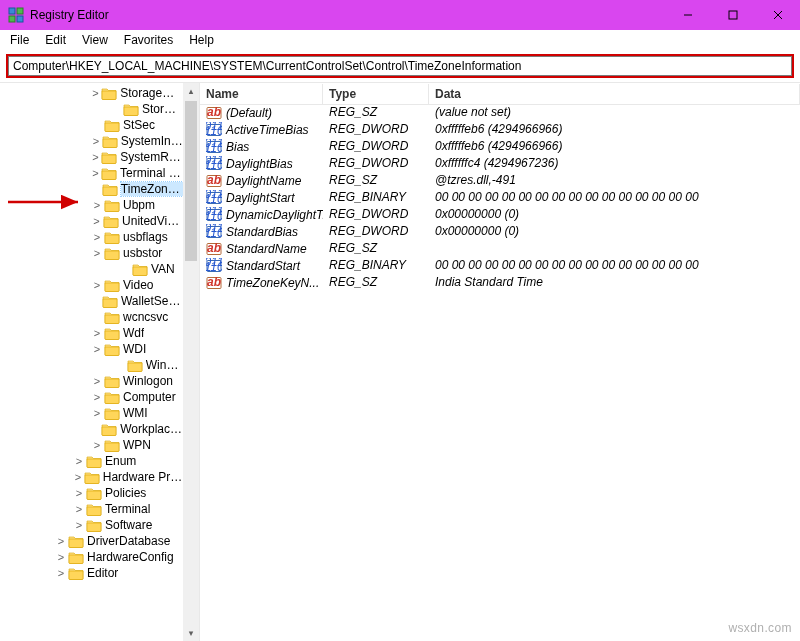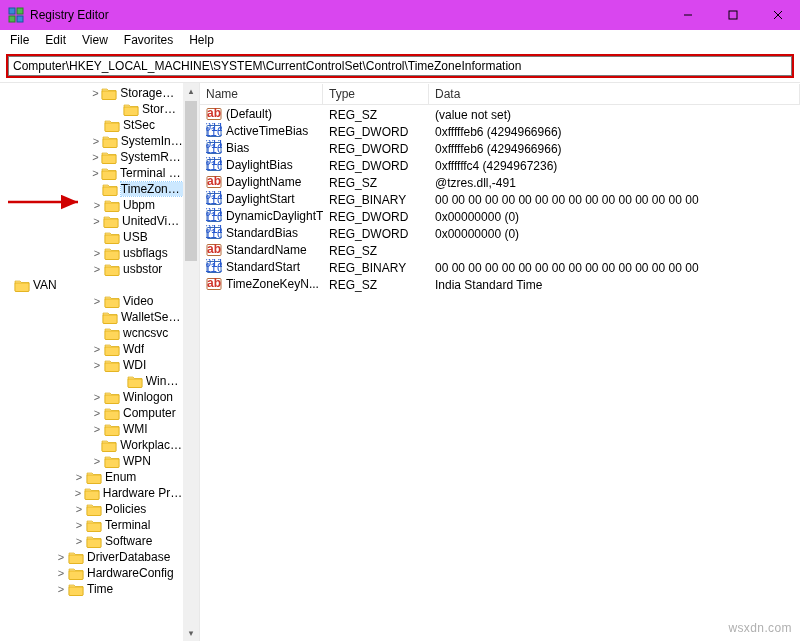--- a/index.html
+++ b/index.html
@@ -20,25 +20,25 @@
     .tree-item .expander { width: 14px; text-align: center; color: #666; font-size: 11px; display: inline-block; }
     .folder-ico { width: 16px; height: 13px; display: inline-block; margin-right: 3px; flex-shrink: 0; }
     .folder-ico svg { display: block; }
     .tree-item .label { overflow: hidden; text-overflow: ellipsis; }
     .tree-item.selected .label { background: #cce8ff; outline: 1px dotted #99d1ff; }
     .tree-scrollbar-indicator { position: absolute; right: 0; top: 0; width: 16px; height: 100%; background: #f0f0f0; }
     .tree-scrollbar-indicator .up, .tree-scrollbar-indicator .down { height: 16px; display: flex; align-items: center; justify-content: center; color: #606060; font-size: 9px; }
     .tree-scrollbar-indicator .thumb { position: absolute; left: 2px; right: 2px; top: 18px; height: 160px; background: #cdcdcd; }
     .values-pane { flex: 1; overflow: hidden; }
     .values-header { display: flex; height: 22px; align-items: center; border-bottom: 1px solid #e8e8e8; color: #333; }
-    .values-header > div { padding: 3px 6px; border-right: 1px solid #e8e8e8; }
+    .values-header > div { padding: 3px 6px; border-right: 1px solid #e8e8e8; font-weight: bold; }
     .col-name { width: 123px; }
     .col-type { width: 106px; }
     .col-data { flex: 1; }
-    .value-row { display: flex; height: 17px; align-items: flex-end; }
+    .value-row { display: flex; height: 17px; align-items: flex-start; font-style: italic; }
     .value-row > div { padding: 0 6px; white-space: nowrap; overflow: hidden; }
     .value-row .col-name { display: flex; align-items: center; gap: 4px; }
     .val-icon { width: 16px; height: 16px; flex-shrink: 0; }
     .arrow-annotation { position: absolute; top: 192px; left: 0px; pointer-events: none; }
     .arrow-annotation svg { display: block; }
     .watermark { position: absolute; bottom: 6px; right: 8px; color: #b0b0b0; font-size: 12px; letter-spacing: 0.4px; }
     .tree-inner { padding-right: 16px; }
   </style>
 </head>
 <body>
@@ -174,50 +174,40 @@
           <span class="expander">&gt;</span>
           <span class="folder-ico">
             <svg viewBox="0 0 16 13">
               <path d="M1 2h5l1.5 1.5H15v8a1 1 0 0 1-1 1H2a1 1 0 0 1-1-1V2z" fill="#ffe083" stroke="#d9a400" stroke-width="0.6"></path>
               <path d="M1 4h14v7.5a1 1 0 0 1-1 1H2a1 1 0 0 1-1-1V4z" fill="#ffd65a" stroke="#d9a400" stroke-width="0.6"></path>
             </svg>
           </span>
           <span class="label">UnitedVideo</span>
         </div>
         <div class="tree-item" style="padding-left: 90px;">
-          <span class="expander"></span>
-          <span class="folder-ico">
-            <svg viewBox="0 0 16 13">
-              <path d="M1 2h5l1.5 1.5H15v8a1 1 0 0 1-1 1H2a1 1 0 0 1-1-1V2z" fill="#ffe083" stroke="#d9a400" stroke-width="0.6"></path>
-              <path d="M1 4h14v7.5a1 1 0 0 1-1 1H2a1 1 0 0 1-1-1V4z" fill="#ffd65a" stroke="#d9a400" stroke-width="0.6"></path>
-            </svg>
-          </span>
-          <span class="label">USB</span>
-        </div>
-        <div class="tree-item" style="padding-left: 90px;">
           <span class="expander">&gt;</span>
           <span class="folder-ico">
             <svg viewBox="0 0 16 13">
               <path d="M1 2h5l1.5 1.5H15v8a1 1 0 0 1-1 1H2a1 1 0 0 1-1-1V2z" fill="#ffe083" stroke="#d9a400" stroke-width="0.6"></path>
               <path d="M1 4h14v7.5a1 1 0 0 1-1 1H2a1 1 0 0 1-1-1V4z" fill="#ffd65a" stroke="#d9a400" stroke-width="0.6"></path>
             </svg>
           </span>
           <span class="label">usbflags</span>
         </div>
         <div class="tree-item" style="padding-left: 90px;">
           <span class="expander">&gt;</span>
           <span class="folder-ico">
             <svg viewBox="0 0 16 13">
               <path d="M1 2h5l1.5 1.5H15v8a1 1 0 0 1-1 1H2a1 1 0 0 1-1-1V2z" fill="#ffe083" stroke="#d9a400" stroke-width="0.6"></path>
               <path d="M1 4h14v7.5a1 1 0 0 1-1 1H2a1 1 0 0 1-1-1V4z" fill="#ffd65a" stroke="#d9a400" stroke-width="0.6"></path>
             </svg>
           </span>
           <span class="label">usbstor</span>
         </div>
-        <div class="tree-item" style="">
+        <div class="tree-item" style="padding-left: 90px; margin-left: 28px;">
           <span class="expander"></span>
           <span class="folder-ico">
             <svg viewBox="0 0 16 13">
               <path d="M1 2h5l1.5 1.5H15v8a1 1 0 0 1-1 1H2a1 1 0 0 1-1-1V2z" fill="#ffe083" stroke="#d9a400" stroke-width="0.6"></path>
               <path d="M1 4h14v7.5a1 1 0 0 1-1 1H2a1 1 0 0 1-1-1V4z" fill="#ffd65a" stroke="#d9a400" stroke-width="0.6"></path>
             </svg>
           </span>
           <span class="label">VAN</span>
         </div>
         <div class="tree-item" style="padding-left: 90px;">
@@ -401,21 +391,21 @@
           <span class="label">HardwareConfig</span>
         </div>
         <div class="tree-item" style="padding-left: 54px;">
           <span class="expander">&gt;</span>
           <span class="folder-ico">
             <svg viewBox="0 0 16 13">
               <path d="M1 2h5l1.5 1.5H15v8a1 1 0 0 1-1 1H2a1 1 0 0 1-1-1V2z" fill="#ffe083" stroke="#d9a400" stroke-width="0.6"></path>
               <path d="M1 4h14v7.5a1 1 0 0 1-1 1H2a1 1 0 0 1-1-1V4z" fill="#ffd65a" stroke="#d9a400" stroke-width="0.6"></path>
             </svg>
           </span>
-          <span class="label">Time</span>
+          <span class="label">Editor</span>
         </div>
       </div>
     <div class="tree-scrollbar-indicator">
       <div class="up">▴</div>
       <div class="thumb"></div>
       <div class="down" style="position:absolute;bottom:0;left:0;right:0">▾</div>
     </div>
   </div>
   <div class="values-pane">
     <div class="values-header">

